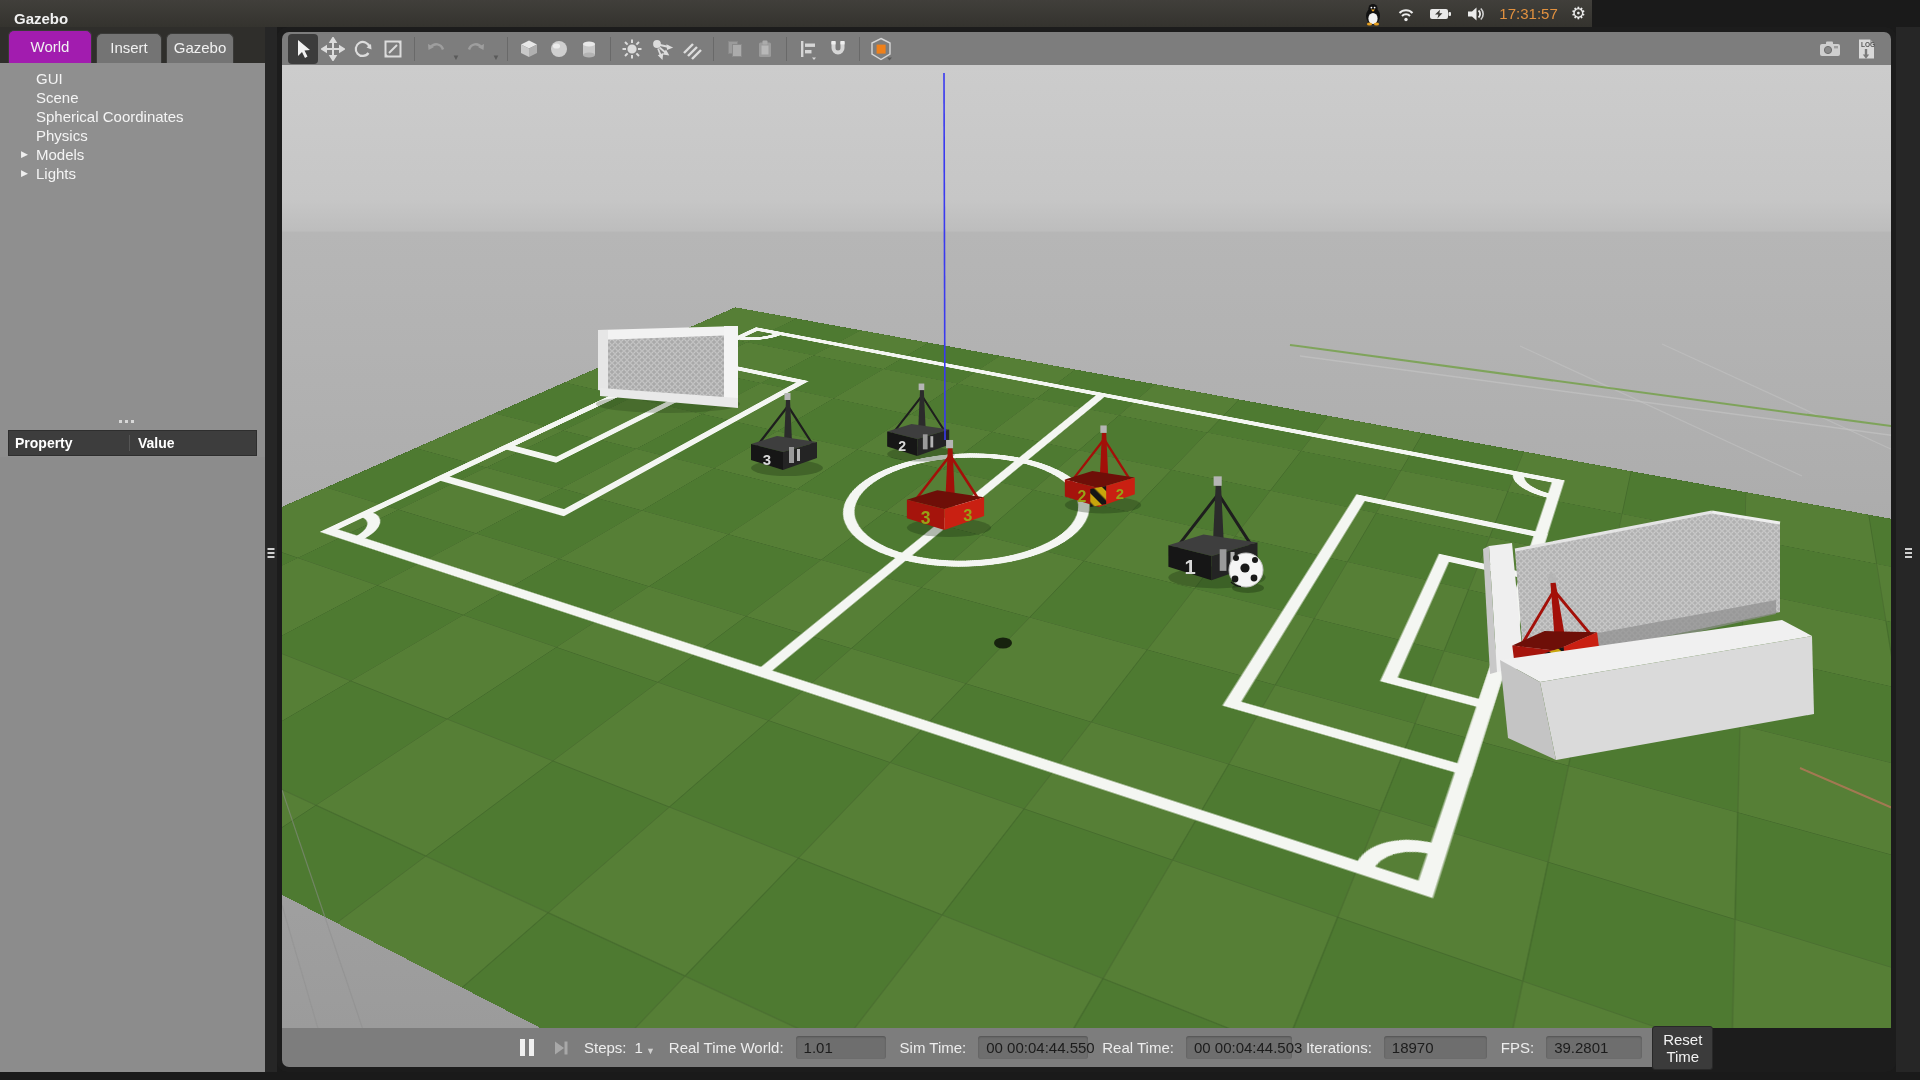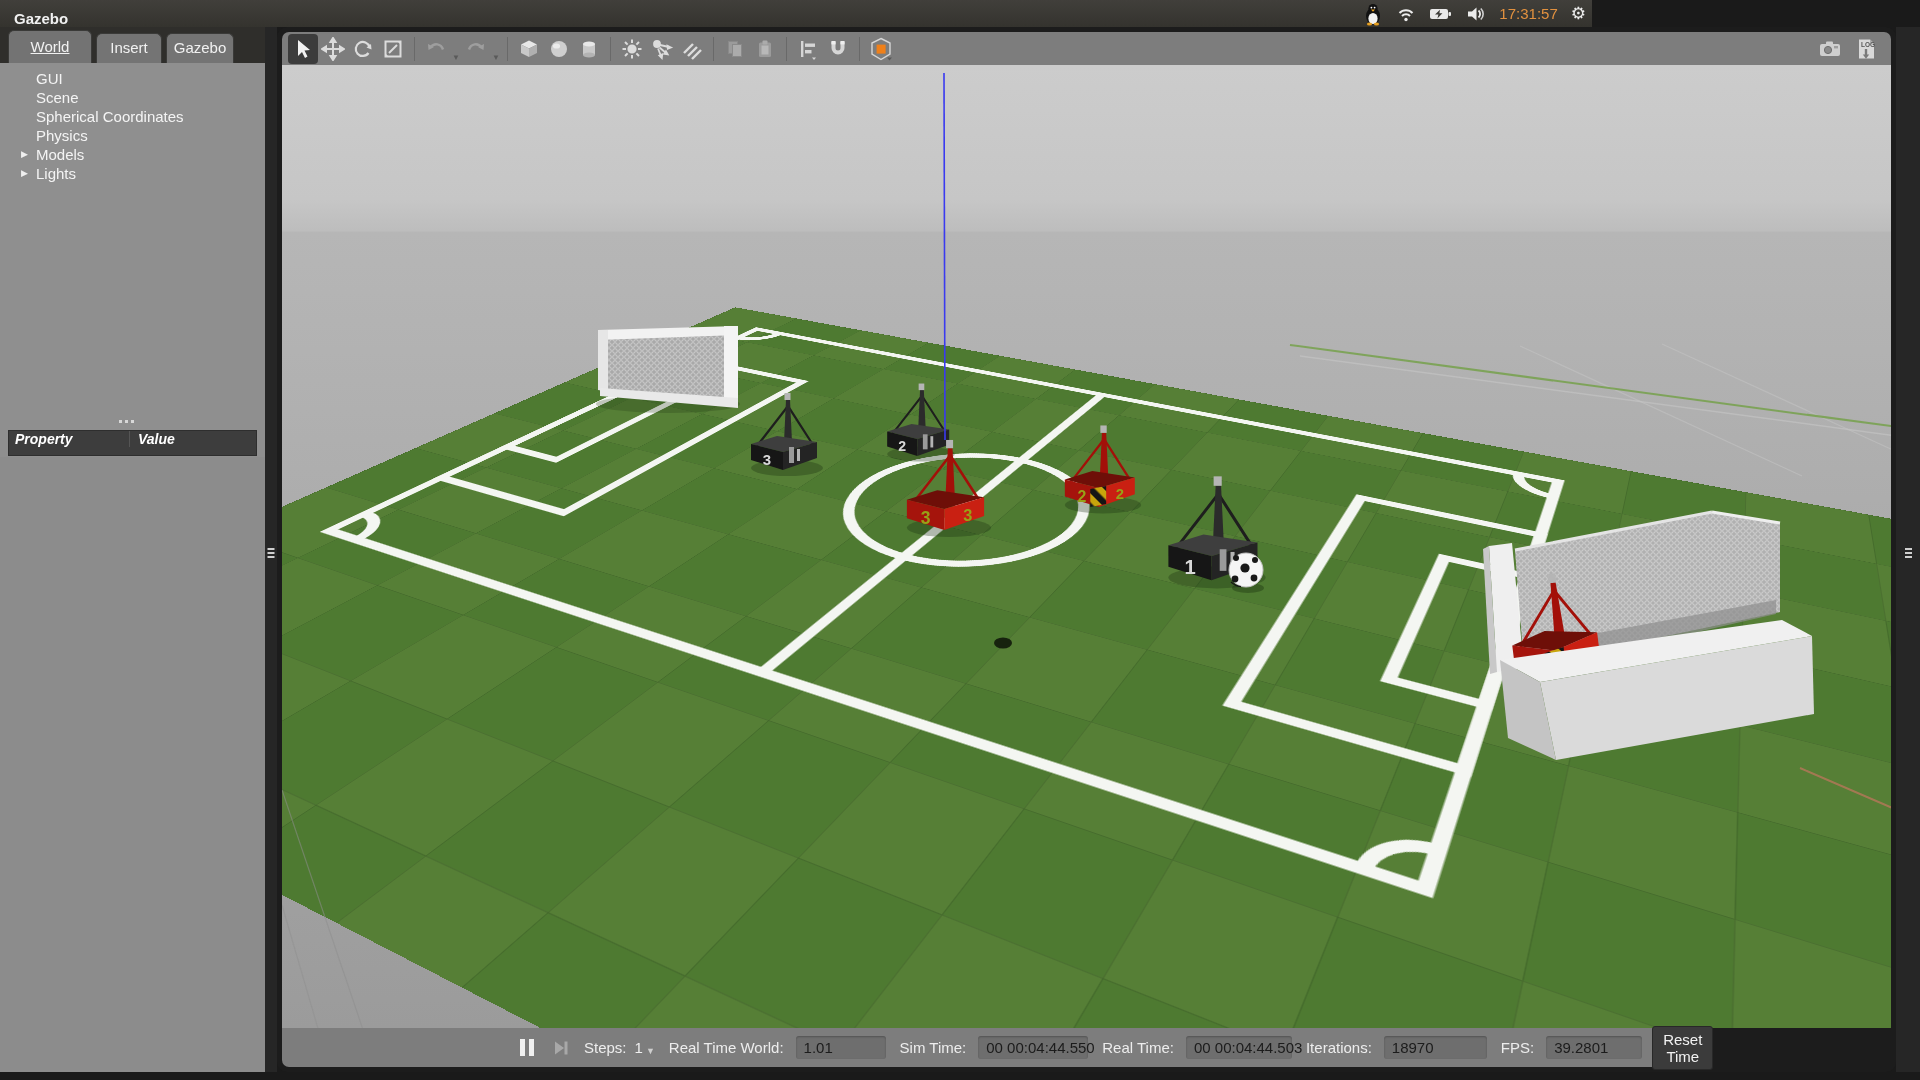--- a/index.html
+++ b/index.html
@@ -13,31 +13,31 @@
   #tray{position:absolute;right:6px;top:0;height:27px;display:flex;align-items:center;gap:13px;}
   #clock{color:#e2913f;font-size:15px;}
   .trayicon{display:flex;align-items:center;justify-content:center;}
   #gear-glyph{color:#ededed;font-size:17px;line-height:27px;}
 
   
   #sidebar{position:absolute;left:0;top:27px;width:265px;height:1045px;background:#2f2e2b;}
   #tab-bar{position:absolute;left:0;top:0;width:265px;height:36px;}
   .tab{position:absolute;box-sizing:border-box;border:1px solid #3a3a38;border-bottom:none;
     border-radius:6px 6px 0 0;color:#f1f1f1;font-size:15px;text-align:center;cursor:default;}
-  .tab.active{left:8px;top:3px;width:84px;height:33px;background:#737373;line-height:31px;text-decoration:underline;}
+  .tab.active{left:8px;top:3px;width:84px;height:33px;background:#a21caf;line-height:31px;}
   .tab.t2{left:96px;top:6px;width:66px;height:30px;background:#747474;line-height:28px;}
   .tab.t3{left:166px;top:6px;width:68px;height:30px;background:#747474;line-height:28px;}
   #side-body{position:absolute;left:0;top:36px;width:265px;height:1009px;background:#8f8f8f;}
   #tree{position:absolute;left:0;top:6px;width:265px;}
   .tree-row{position:relative;height:19px;line-height:19px;color:#f4f4f4;font-size:15px;padding-left:36px;}
   .tree-arrow{position:absolute;left:21px;top:0;font-size:9px;color:#f0f0f0;}
   #prop-dots{position:absolute;left:119px;top:357px;width:20px;height:6px;display:flex;gap:3px;}
   #prop-dots span{width:3px;height:3px;background:#d8d8d8;display:block;}
   #prop-header{position:absolute;left:8px;top:367px;width:249px;height:26px;background:#3d3d3d;
-    display:flex;align-items:flex-start;border:1px solid #2e2e2e;box-sizing:border-box;font-style:italic;}
+    display:flex;align-items:center;border:1px solid #2e2e2e;box-sizing:border-box;}
   #prop-header .ph{color:#ffffff;font-weight:bold;font-size:14px;}
   #prop-header .ph1{margin-left:6px;width:114px;}
   #prop-header .ph2{border-left:1px solid #555;padding-left:8px;}
   #prop-body{position:absolute;left:0;top:394px;width:265px;bottom:0;background:#8c8c8c;}
 
   
   .vsplit{position:absolute;top:27px;height:1045px;width:12px;background:#262626;}
   #split-left{left:265px;}
   #split-right{left:1896px;width:24px;}
   .grip{position:absolute;left:50%;top:521px;transform:translateX(-50%);display:flex;flex-direction:column;gap:2px;}

